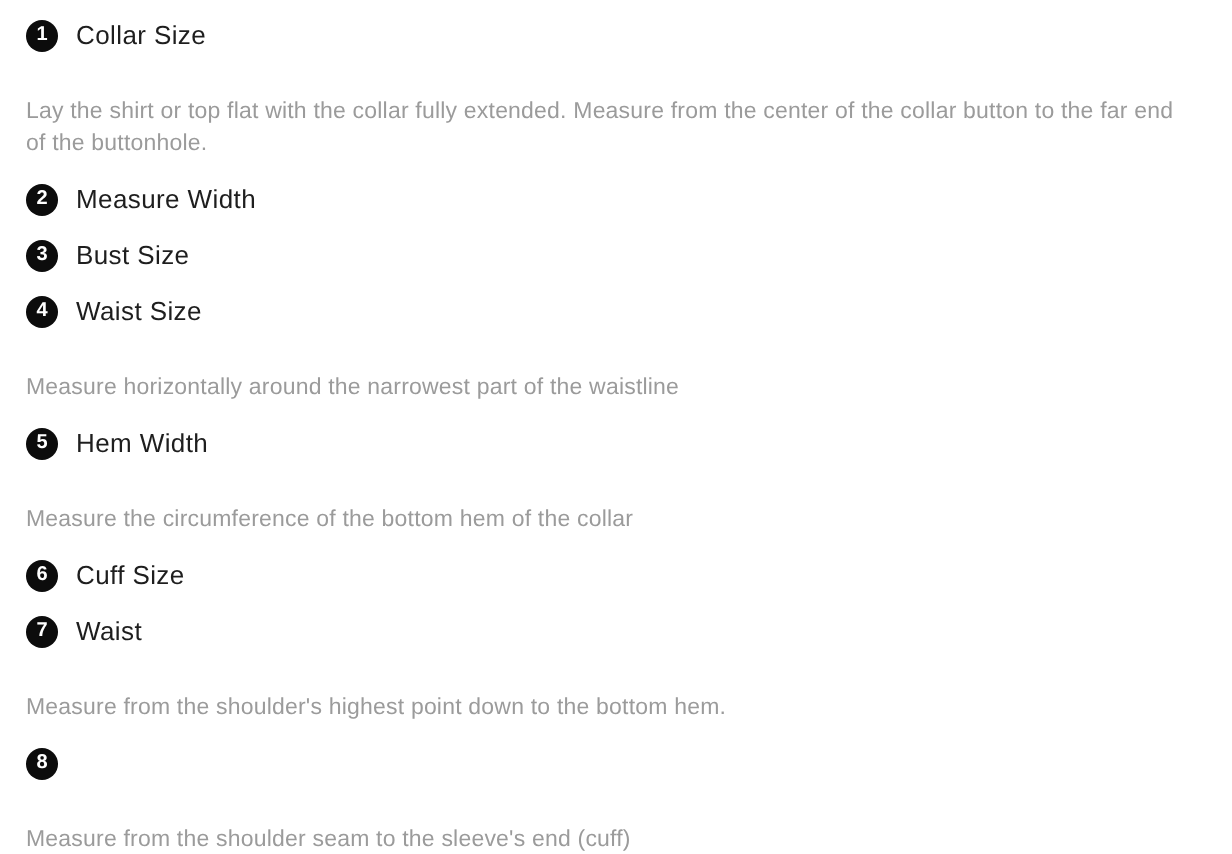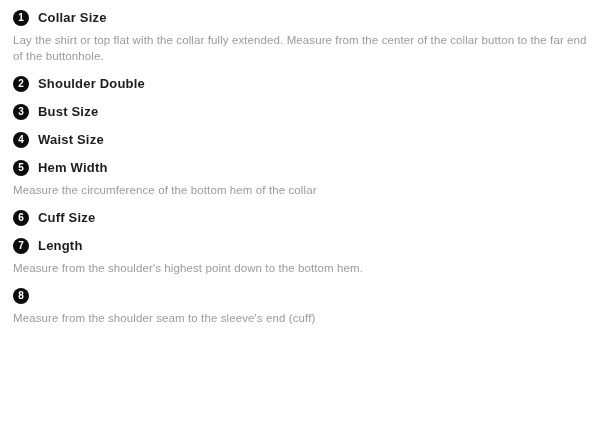--- a/index.html
+++ b/index.html
@@ -33,27 +33,27 @@
     background: #0c0c0c;
     color: #ffffff;
     font-size: 10px;
     font-weight: bold;
     line-height: 16px;
     text-align: center;
     display: inline-block;
   }
   .title {
     font-size: 13px;
-    font-weight: bold;
+    font-weight: normal;
     color: #1e1e1e;
     letter-spacing: 0.2px;
     white-space: nowrap;
   }
   .description {
-    margin-top: 6px;
+    margin-top: 22px;
     font-size: 11.5px;
     line-height: 16px;
     color: #9b9b9b;
     max-width: 578px;
     letter-spacing: 0.1px;
   }
 </style>
 </head>
 <body>
 
@@ -63,57 +63,58 @@
     <div class="item-header">
       <span class="badge">1</span>
       <span class="title">Collar Size</span>
     </div>
     <div class="description">Lay the shirt or top flat with the collar fully extended. Measure from the center of the collar button to the far end of the buttonhole.</div>
   </div>
 
   <div class="item">
     <div class="item-header">
       <span class="badge">2</span>
-      <span class="title">Shoulder Double</span>
+      <span class="title">Measure Width</span>
     </div>
   </div>
 
   <div class="item">
     <div class="item-header">
       <span class="badge">3</span>
       <span class="title">Bust Size</span>
     </div>
   </div>
 
   <div class="item">
     <div class="item-header">
       <span class="badge">4</span>
       <span class="title">Waist Size</span>
     </div>
+    <div class="description">Measure horizontally around the narrowest part of the waistline</div>
   </div>
 
   <div class="item">
     <div class="item-header">
       <span class="badge">5</span>
       <span class="title">Hem Width</span>
     </div>
     <div class="description">Measure the circumference of the bottom hem of the collar</div>
   </div>
 
   <div class="item">
     <div class="item-header">
       <span class="badge">6</span>
       <span class="title">Cuff Size</span>
     </div>
   </div>
 
   <div class="item">
     <div class="item-header">
       <span class="badge">7</span>
-      <span class="title">Length</span>
+      <span class="title">Waist</span>
     </div>
     <div class="description">Measure from the shoulder's highest point down to the bottom hem.</div>
   </div>
 
   <div class="item">
     <div class="item-header">
       <span class="badge">8</span>
     </div>
     <div class="description">Measure from the shoulder seam to the sleeve's end (cuff)</div>
   </div>

